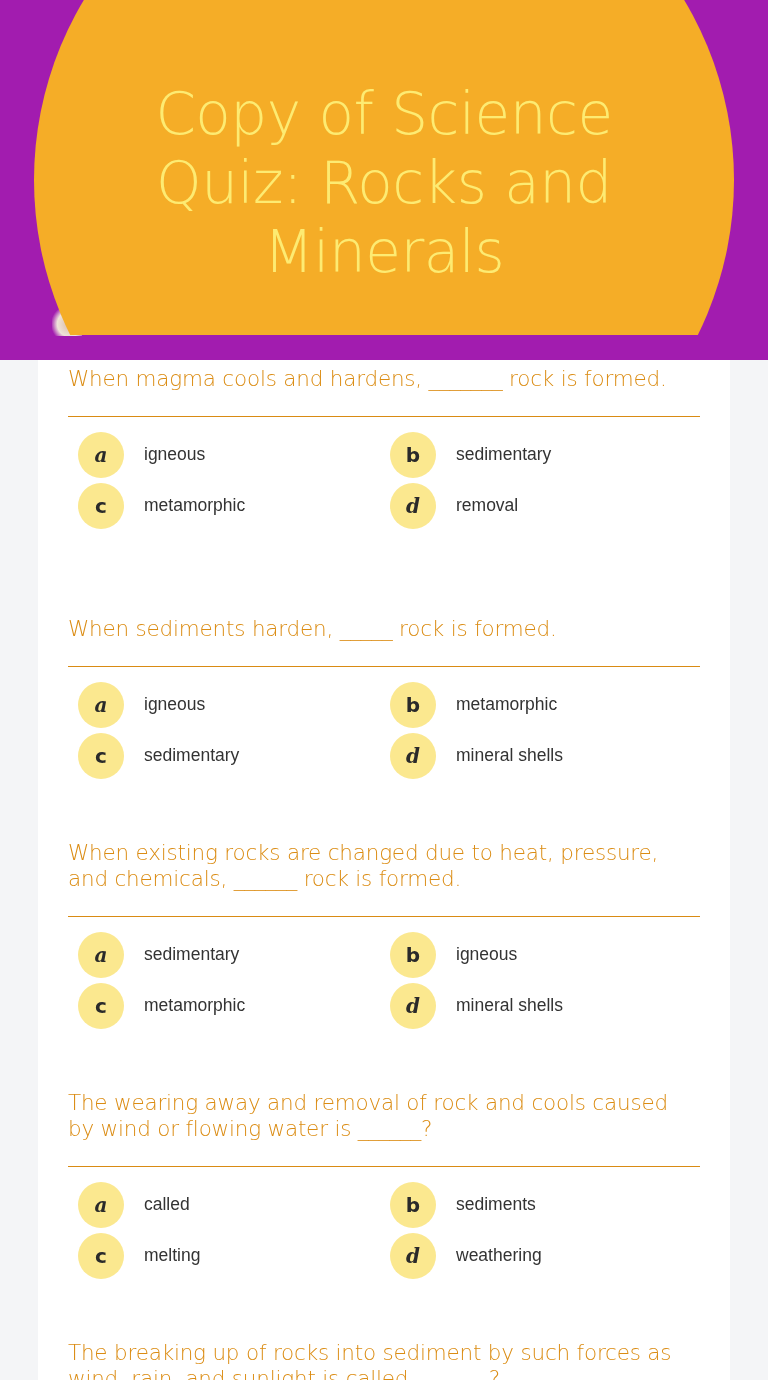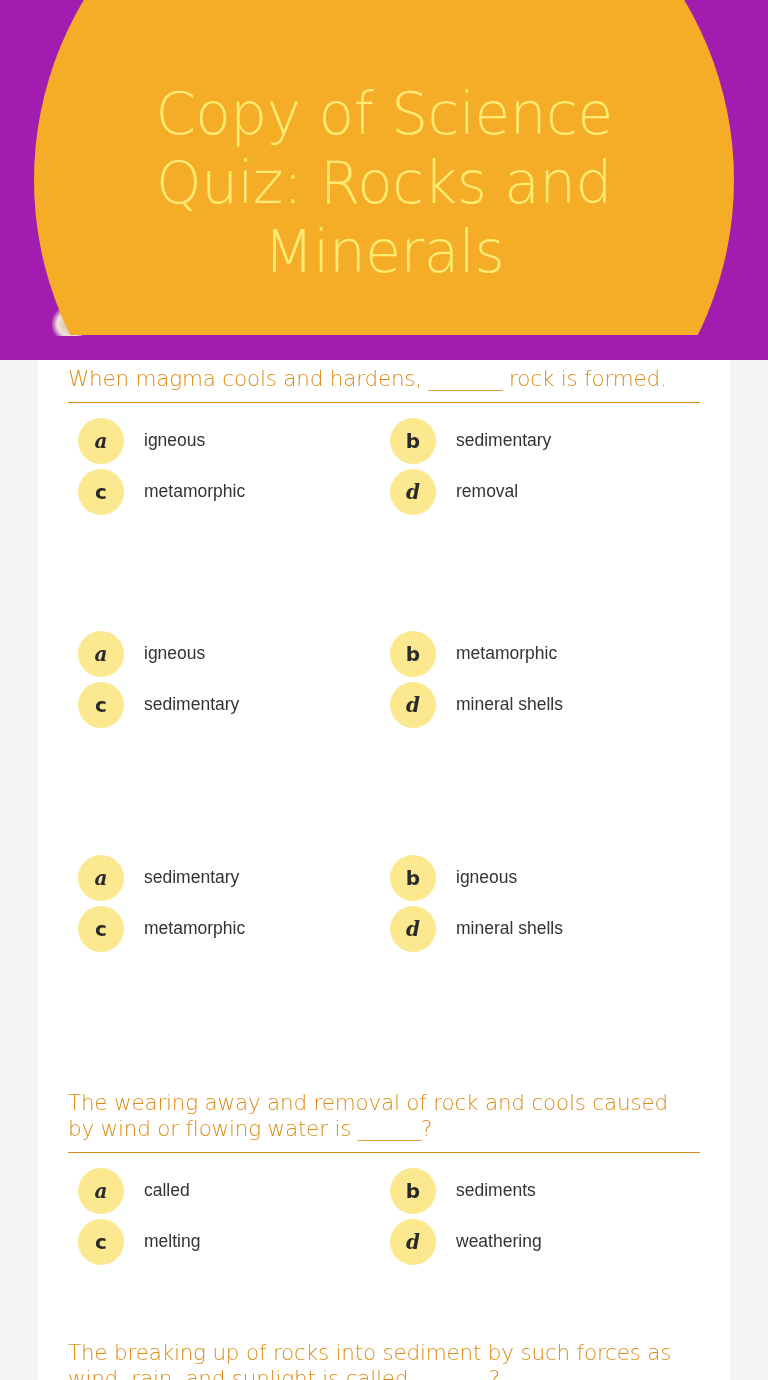--- a/index.html
+++ b/index.html
@@ -29,21 +29,21 @@
   .card {
     position: absolute; left: 38px; top: 360px; width: 692px; height: 1020px;
     background: #ffffff;
   }
   .question {
     position: absolute; left: 30px; width: 632px;
   }
   .q-text {
     color: #db8c13; font-family: "DejaVu Sans", sans-serif; font-weight: 300;
     font-size: 21.5px; line-height: 26px; letter-spacing: -0.2px;
-    padding-bottom: 10px; border-bottom: 1.5px solid #d98b13;
+    padding-bottom: 24px; border-bottom: 1.5px solid #d98b13;
   }
   .options {
     display: grid; grid-template-columns: 312px 312px; row-gap: 5px;
     padding-top: 15px; padding-left: 10px;
   }
   .option { display: flex; align-items: center; height: 46px; }
   .badge {
     width: 46px; height: 46px; border-radius: 50%; background: #fbe88f;
     display: flex; align-items: center; justify-content: center;
     color: #2a2a2a; font-family: "DejaVu Serif", serif; font-style: italic;
@@ -84,20 +84,21 @@
           <span class="opt-label">metamorphic</span>
         </div>
       <div class="option">
           <span class="badge">d</span>
           <span class="opt-label">removal</span>
         </div>
     </div>
   </div>
 
   <div class="question" style="top:256px;">
+    <div class="q-text">When sediments harden, _____ rock is formed.</div>
     <div class="options">
       <div class="option">
           <span class="badge">a</span>
           <span class="opt-label">igneous</span>
         </div>
       <div class="option">
           <span class="badge upright">b</span>
           <span class="opt-label">metamorphic</span>
         </div>
       <div class="option">
@@ -105,20 +106,21 @@
           <span class="opt-label">sedimentary</span>
         </div>
       <div class="option">
           <span class="badge">d</span>
           <span class="opt-label">mineral shells</span>
         </div>
     </div>
   </div>
 
   <div class="question" style="top:480px;">
+    <div class="q-text">When existing rocks are changed due to heat, pressure, and chemicals, ______ rock is formed.</div>
     <div class="options">
       <div class="option">
           <span class="badge">a</span>
           <span class="opt-label">sedimentary</span>
         </div>
       <div class="option">
           <span class="badge upright">b</span>
           <span class="opt-label">igneous</span>
         </div>
       <div class="option">

